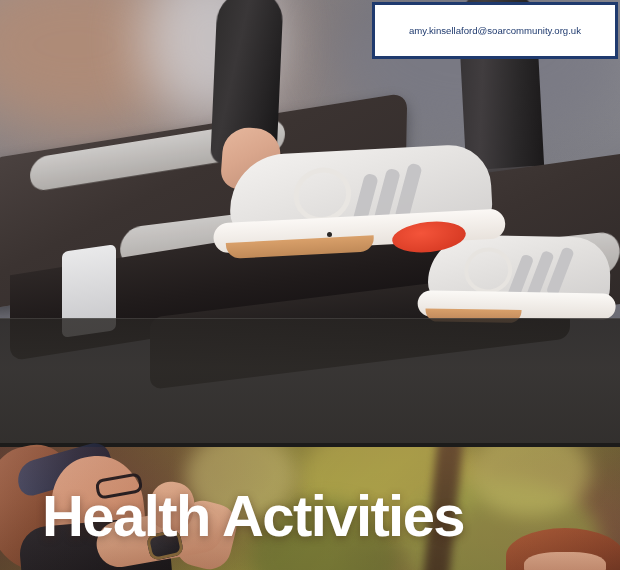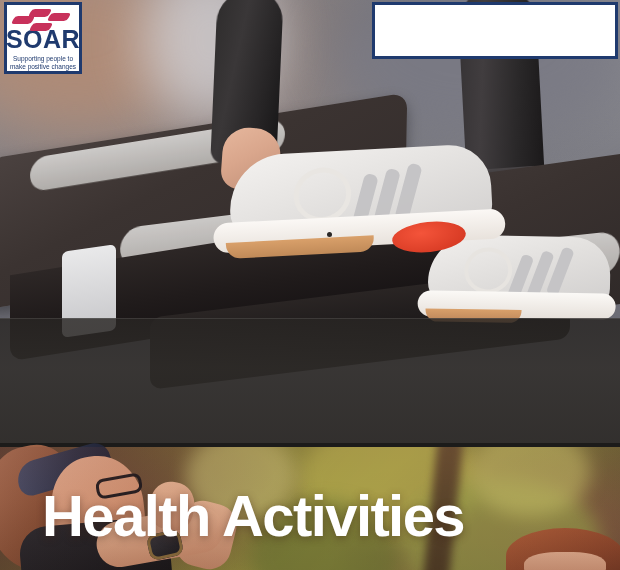--- a/index.html
+++ b/index.html
@@ -399,32 +399,20 @@
   <div class="upperarm"></div>
   <div class="forearm"></div>
   <div class="fist"></div>
   <div class="watch"></div>
   <div class="p2-hair"></div>
   <div class="p2-face"></div>
   <div class="lower-wash"></div>
 
   <div class="health-title">Health Activities</div>
 
-  <div class="logo-box">
-    <div class="logo-marks">
-      <div class="mark m1"></div>
-      <div class="mark m2"></div>
-      <div class="mark m3"></div>
-      <div class="mark m4"></div>
-    </div>
-    <div class="logo-word">SOAR</div>
-    <div class="logo-tag">
-      <div>Supporting people to</div>
-      <div>make positive changes</div>
+
+  <div class="contact-box">
+    <div class="contact-text">
+      <div>amy.kinsellaford@soarcommunity.org.uk</div>
     </div>
   </div>
 
-  <div class="contact-box">
-    <div class="contact-text">
-    </div>
-  </div>
-
 </div>
 
 </body></html>

